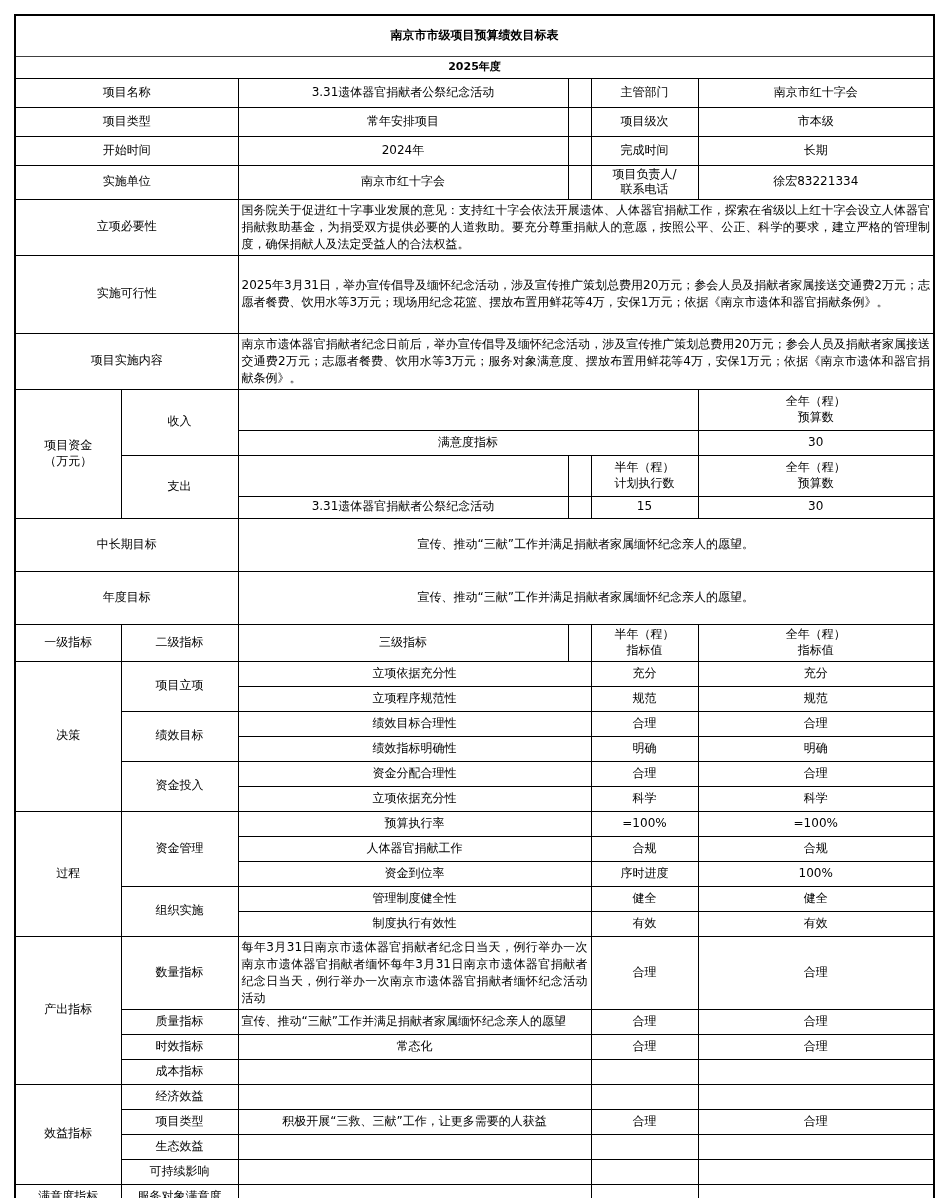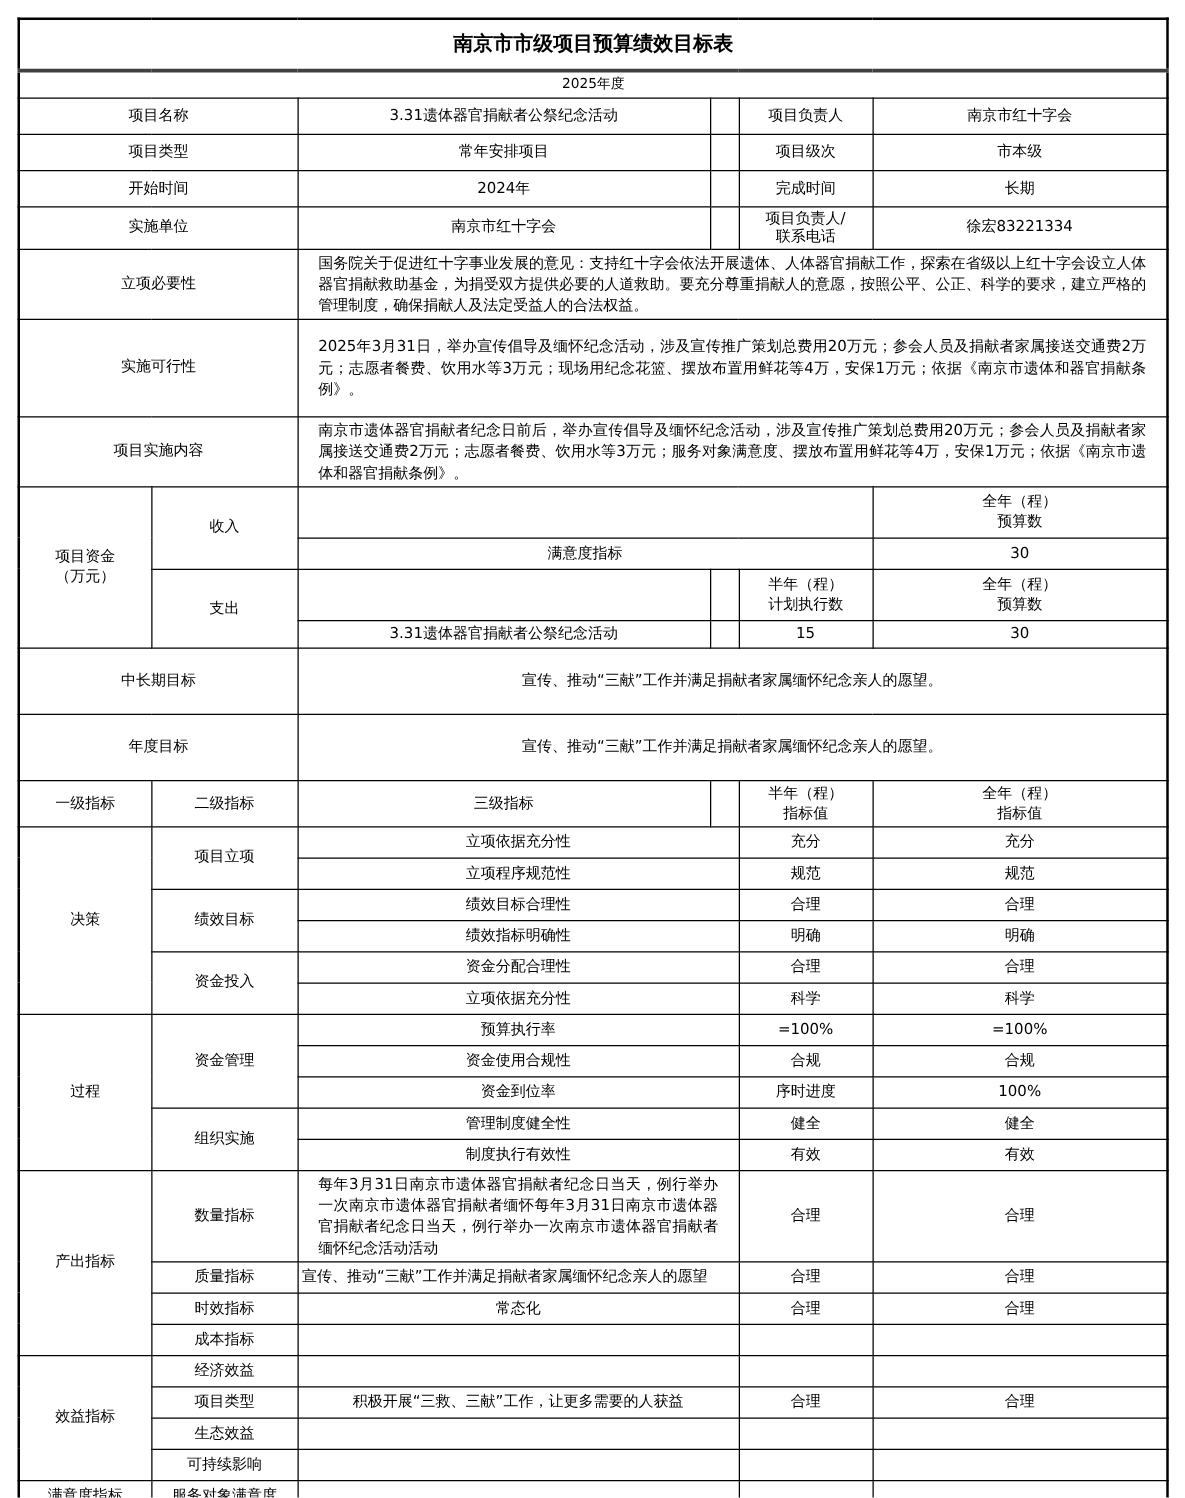--- a/index.html
+++ b/index.html
@@ -5,24 +5,24 @@
   html,body{margin:0;padding:0;background:#fff;}
   .sheet{position:relative;width:948px;height:1198px;background:#fff;
          font-family:"DejaVu Sans",sans-serif;color:#000;}
   table.doc{position:absolute;left:14px;top:14px;width:920px;
             border-collapse:collapse;table-layout:fixed;
             border:2px solid #000;background:#fff;}
   td{border:1px solid #000;text-align:center;vertical-align:middle;
      font-size:12px;line-height:1.3;padding:1px 2px;overflow:hidden;
      word-break:break-all;}
   .pre{white-space:pre-line;margin-left:48px;}
-  .txt{text-align:justify;text-align-last:left;padding:2px 16px;line-height:17px;}
+  .txt{text-align:justify;text-align-last:left;padding:2px 3px;line-height:17px;}
   .leftal{text-align:center;text-align-last:left;padding:2px 3px;line-height:15px;}
-  .title-cell{font-size:16px;font-weight:bold;border-bottom:3px solid #404040;margin-left:20px;}
-  .small{font-size:11px;}
+  .title-cell{font-size:12px;font-weight:bold;border-bottom:1px solid #404040;margin-left:20px;}
+  .small{font-size:11px;font-weight:bold;}
   .h22{height:22px}.h25{height:25px}.h26{height:26px}.h29{height:29px}
   .h33{height:33px}.h37{height:37px}.h41{height:41px}.h49{height:49px}
   .h51{height:51px}.h53{height:53px}.h61{height:61px}.h78{height:78px}
 </style>
 </head>
 <body>
 
 <div class="sheet">
 <table class="doc">
   <colgroup>
@@ -40,21 +40,21 @@
   </tr>
 
   <tr class="h22">
     <td colspan="6" class="small">2025年度</td>
   </tr>
 
   <tr class="h29">
     <td colspan="2">项目名称</td>
     <td>3.31遗体器官捐献者公祭纪念活动</td>
     <td></td>
-    <td>项目负责人</td>
+    <td>主管部门</td>
     <td>南京市红十字会</td>
   </tr>
   <tr class="h29">
     <td colspan="2">项目类型</td>
     <td>常年安排项目</td>
     <td></td>
     <td>项目级次</td>
     <td>市本级</td>
   </tr>
   <tr class="h29">
@@ -170,21 +170,21 @@
   </tr>
 
   <tr class="h25">
     <td rowspan="5">过程</td>
     <td rowspan="3">资金管理</td>
     <td colspan="2">预算执行率</td>
     <td>=100%</td>
     <td>=100%</td>
   </tr>
   <tr class="h25">
-    <td colspan="2">资金使用合规性</td>
+    <td colspan="2">人体器官捐献工作</td>
     <td>合规</td>
     <td>合规</td>
   </tr>
   <tr class="h25">
     <td colspan="2">资金到位率</td>
     <td>序时进度</td>
     <td>100%</td>
   </tr>
   <tr class="h25">
     <td rowspan="2">组织实施</td>

